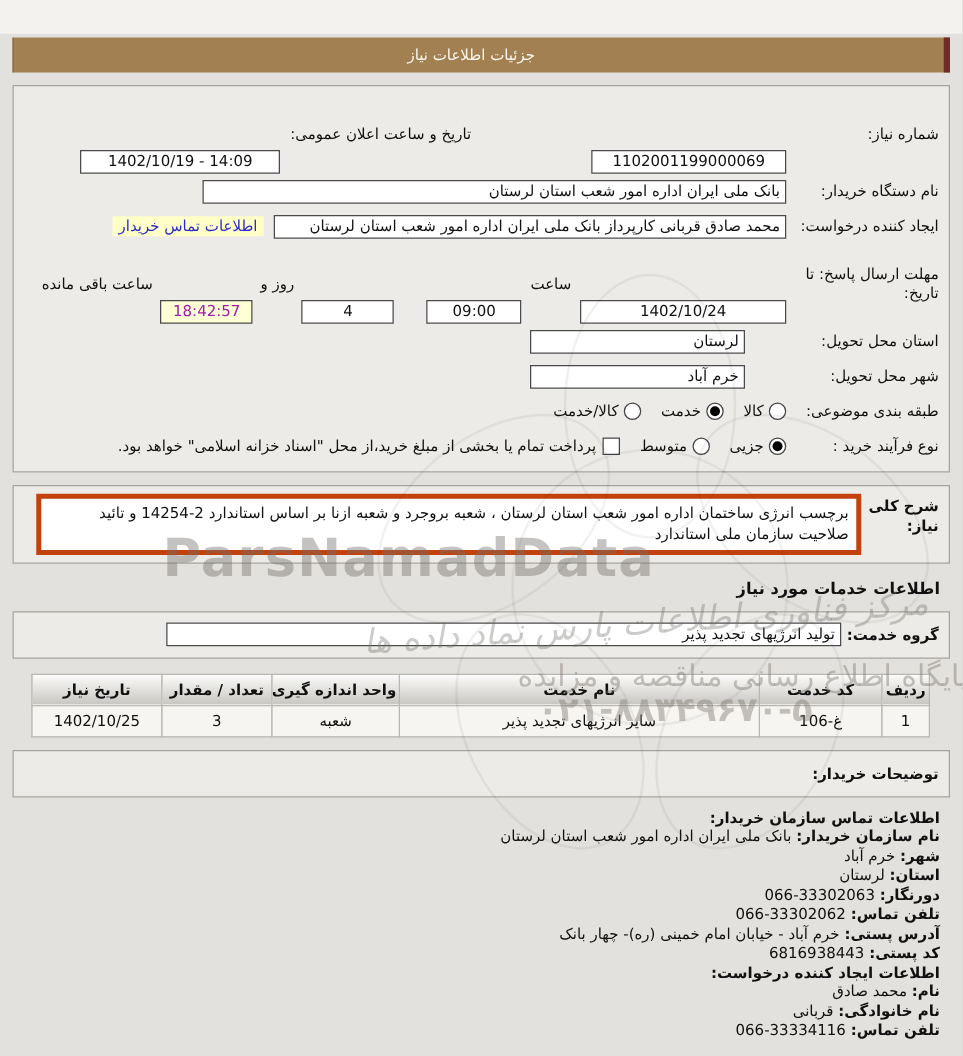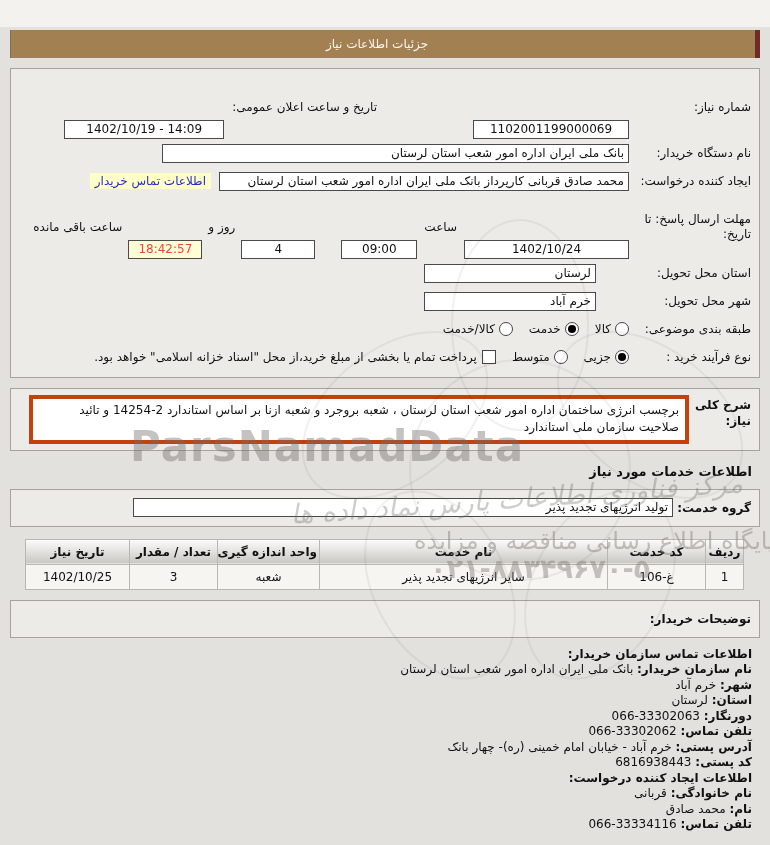--- a/index.html
+++ b/index.html
@@ -22,21 +22,21 @@
   .frow{display:flex;align-items:center;min-height:28px;}
   .frow.tall{min-height:36px;}
   .flabel{width:118px;flex:none;padding-left:4px;line-height:1.25;}
   .tbox{
     background:#fff;border:1px solid #4a4a4a;height:17px;line-height:17px;
     padding:0 4px;overflow:hidden;white-space:nowrap;flex:none;
   }
   .center{text-align:center;margin-top:45px;}
   .ltr{direction:ltr;}
   .sp{flex:none;}
-  .yellow{background:#FFFFD6;color:#ef4444;}
+  .yellow{background:#FFFFD6;color:#a21caf;}
   .link{
     color:#2B2BC8;background:#FFFFC8;padding:1px 5px;margin-right:8px;
     cursor:pointer;white-space:nowrap;flex:none;
   }
   .radio{width:12px;height:12px;border:1px solid #444;border-radius:50%;
     background:#fff;display:inline-block;position:relative;flex:none;margin-left:4px;}
   .radio.sel::after{content:"";position:absolute;inset:2px;background:#000;border-radius:50%;}
   .chk{width:12px;height:12px;border:1px solid #444;background:#fff;display:inline-block;flex:none;margin-left:5px;}
   .optlabel{margin-left:16px;white-space:nowrap;}
   .bold{font-weight:bold;}
@@ -244,26 +244,26 @@
         <span>خرم آباد - خیابان امام خمینی (ره)- چهار بانک</span>
       </div>
       <div class="line">
         <span class="bold">کد پستی:</span>
         <span>6816938443</span>
       </div>
 
       <div class="line bold">اطلاعات ایجاد کننده درخواست:</div>
 
       <div class="line">
+        <span class="bold">نام:</span>
+        <span>محمد صادق</span>
+      </div>
+      <div class="line">
         <span class="bold">نام خانوادگی:</span>
         <span>قربانی</span>
       </div>
       <div class="line">
-        <span class="bold">نام:</span>
-        <span>محمد صادق</span>
-      </div>
-      <div class="line">
         <span class="bold">تلفن تماس:</span>
         <span>33334116-066</span>
       </div>
     </div>
   </div>
 </div>
 
 </body></html>

